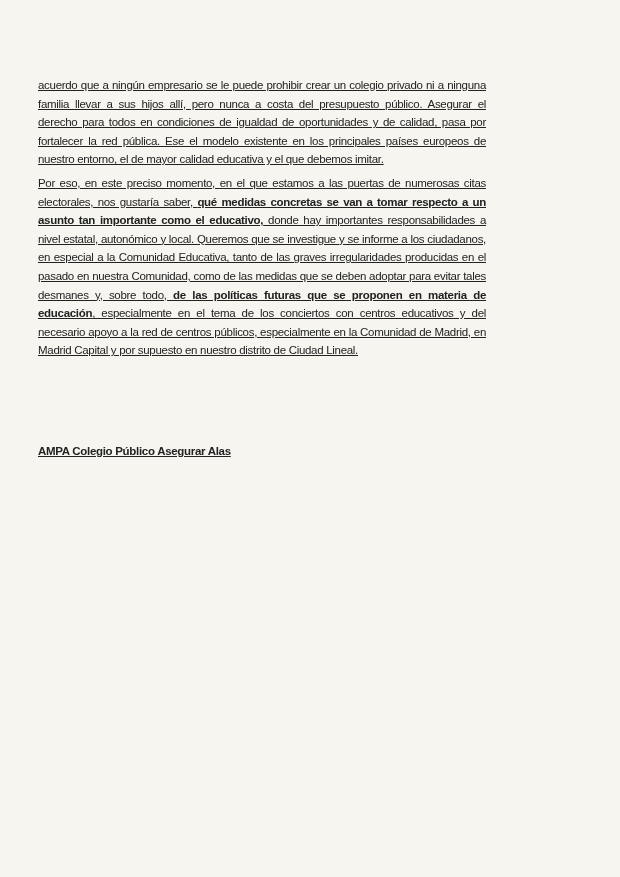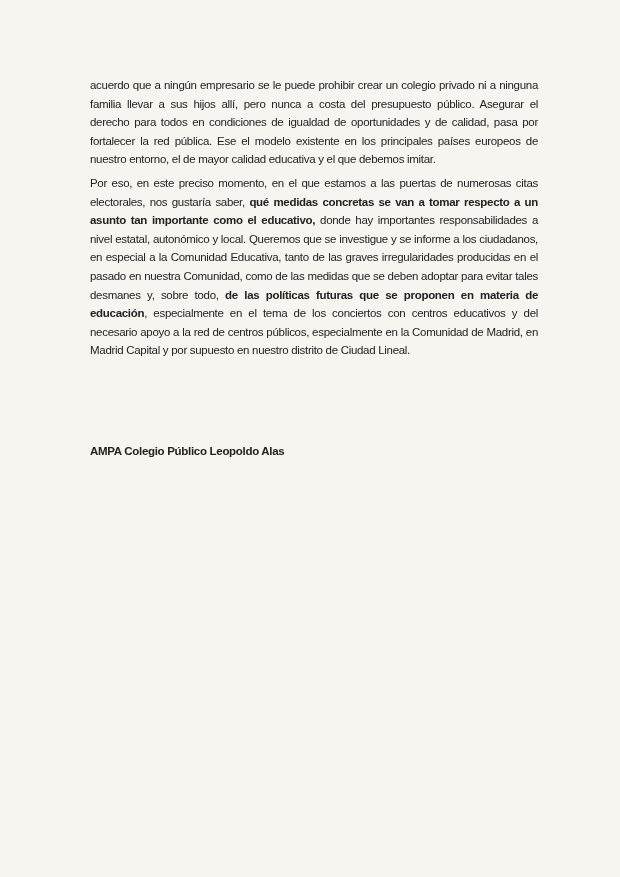--- a/index.html
+++ b/index.html
@@ -11,21 +11,22 @@
     height: 877px;
     overflow: hidden;
     font-family: "Liberation Sans", "DejaVu Sans", sans-serif;
   }
   .page {
     box-sizing: border-box;
     width: 620px;
     height: 877px;
     background: #f6f5f0;
     color: #222222;
-    padding: 76px 87px 0 90px;
+    padding: 76px 87px 0 38px;
+    text-decoration: underline;
   }
   .doc-body {
     width: 448px;
   }
   .para {
     margin: 0;
     font-size: 11.5px;
     letter-spacing: -0.3px;
     line-height: 18.6px;
     text-align: justify;
@@ -47,14 +48,14 @@
   }
 </style>
 </head>
 <body>
 
 <div class="page" style="background: rgb(246, 245, 240); color: rgb(34, 34, 34);">
   <div class="doc-body">
       <p class="para"><span>acuerdo que a ningún empresario se le puede prohibir crear un colegio privado ni a ninguna familia llevar a sus hijos allí, pero nunca a costa del presupuesto público. Asegurar el derecho para todos en condiciones de igualdad de oportunidades y de calidad, pasa por fortalecer la red pública. Ese el modelo existente en los principales países europeos de nuestro entorno, el de mayor calidad educativa y el que debemos imitar.</span></p>
       <p class="para"><span>Por eso, en este preciso momento, en el que estamos a las puertas de numerosas citas electorales, nos gustaría saber, </span><span class="bold">qué medidas concretas se van a tomar respecto a un asunto tan importante como el educativo,</span><span> donde hay importantes responsabilidades a nivel estatal, autonómico y local. Queremos que se investigue y se informe a los ciudadanos, en especial a la Comunidad Educativa, tanto de las graves irregularidades producidas en el pasado en nuestra Comunidad, como de las medidas que se deben adoptar para evitar tales desmanes y, sobre todo, </span><span class="bold">de las políticas futuras que se proponen en materia de educación</span><span>, especialmente en el tema de los conciertos con centros educativos y del necesario apoyo a la red de centros públicos, especialmente en la Comunidad de Madrid, en Madrid Capital y por supuesto en nuestro distrito de Ciudad Lineal.</span></p>
     </div>
-  <p class="signature">AMPA Colegio Público Leopoldo Alas</p>
+  <p class="signature">AMPA Colegio Público Asegurar Alas</p>
 </div>
 
 </body></html>

